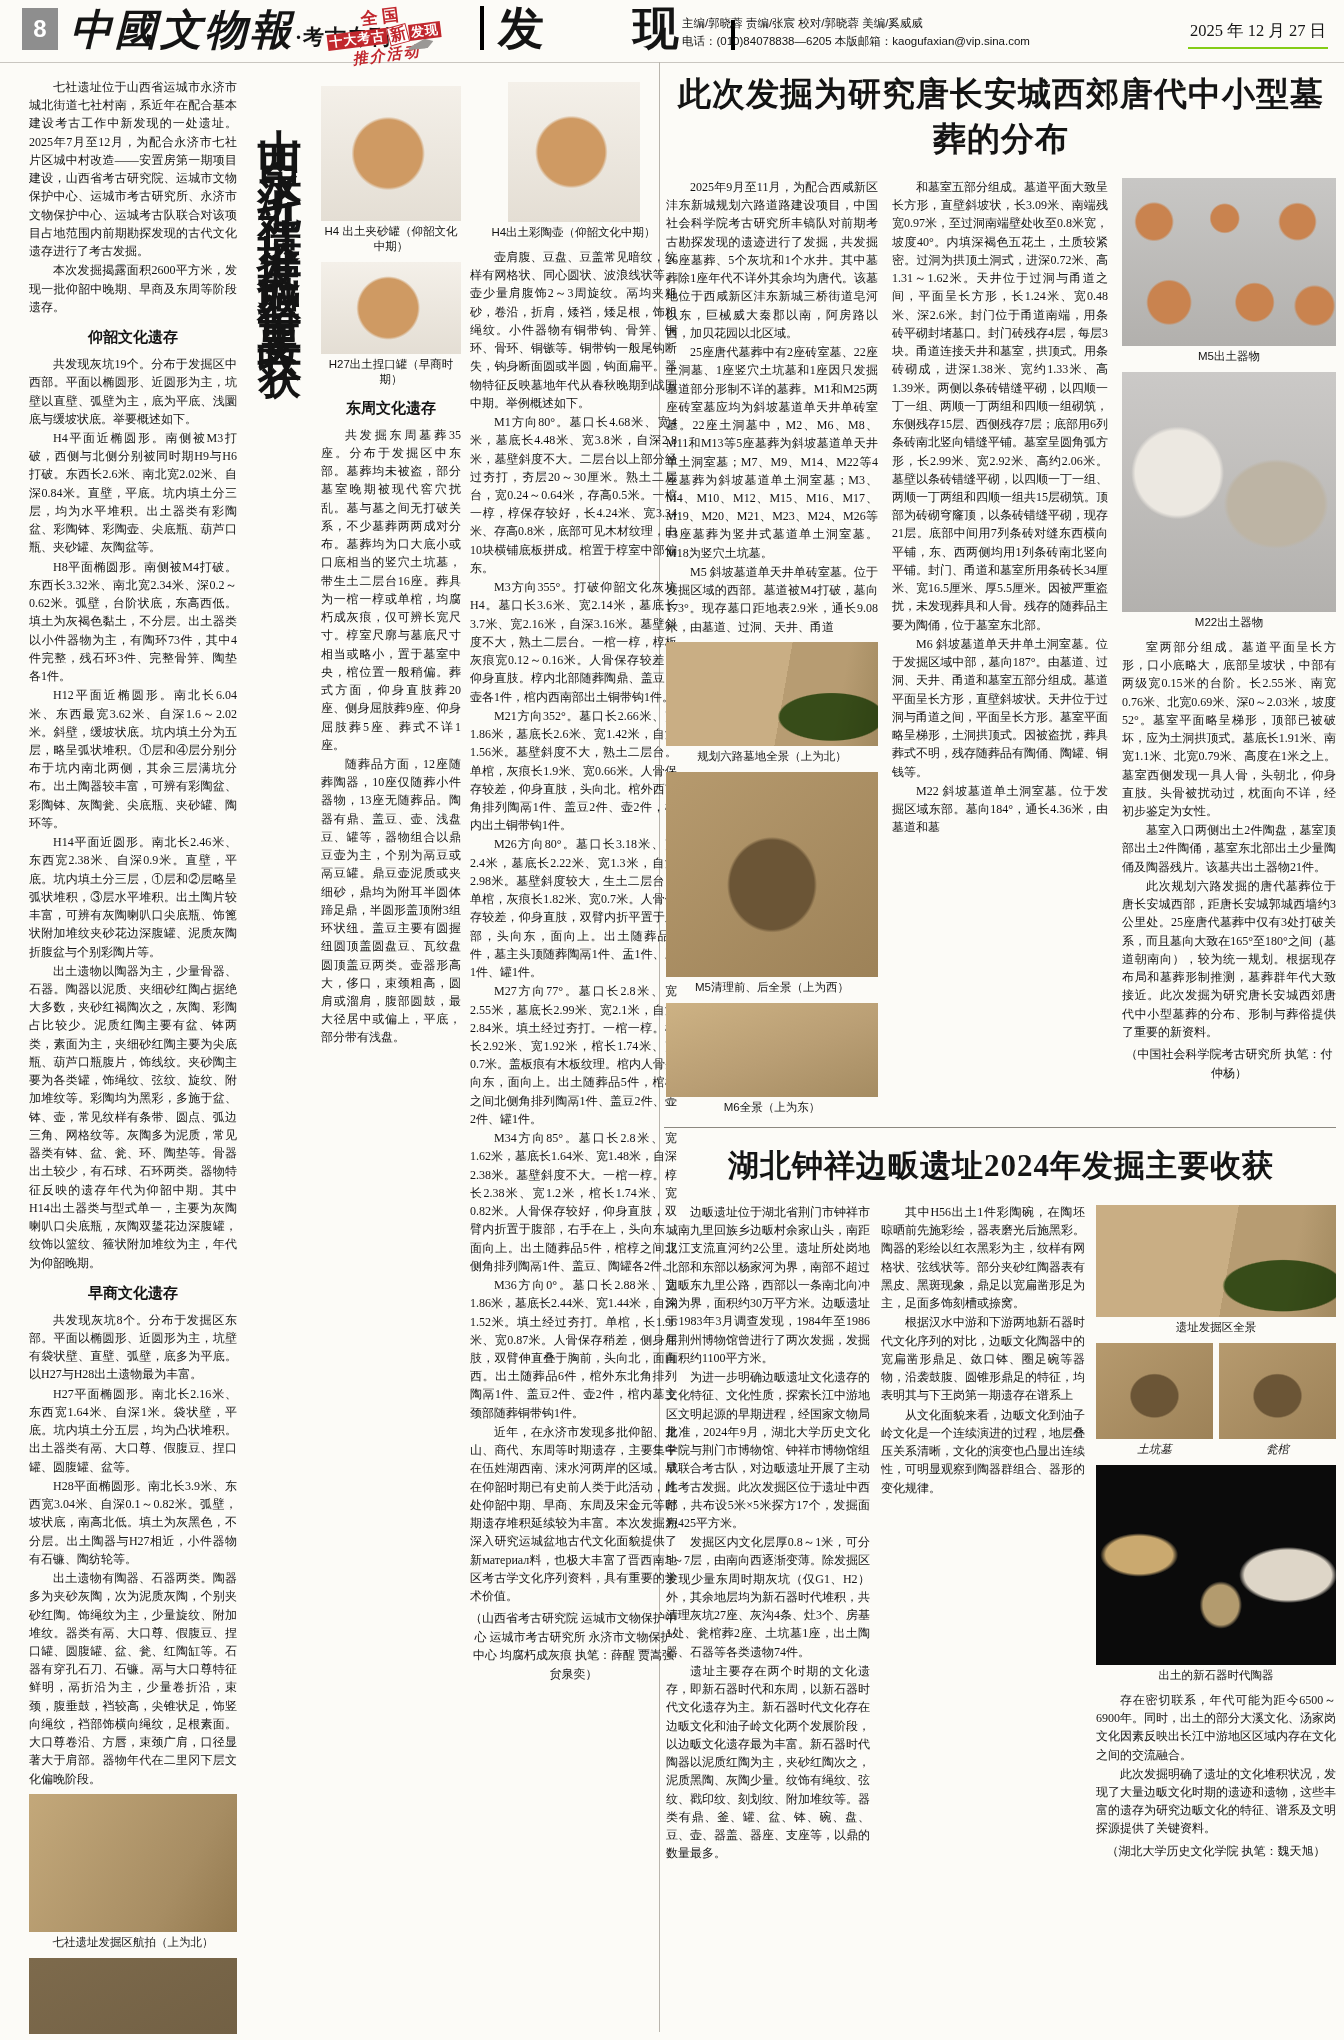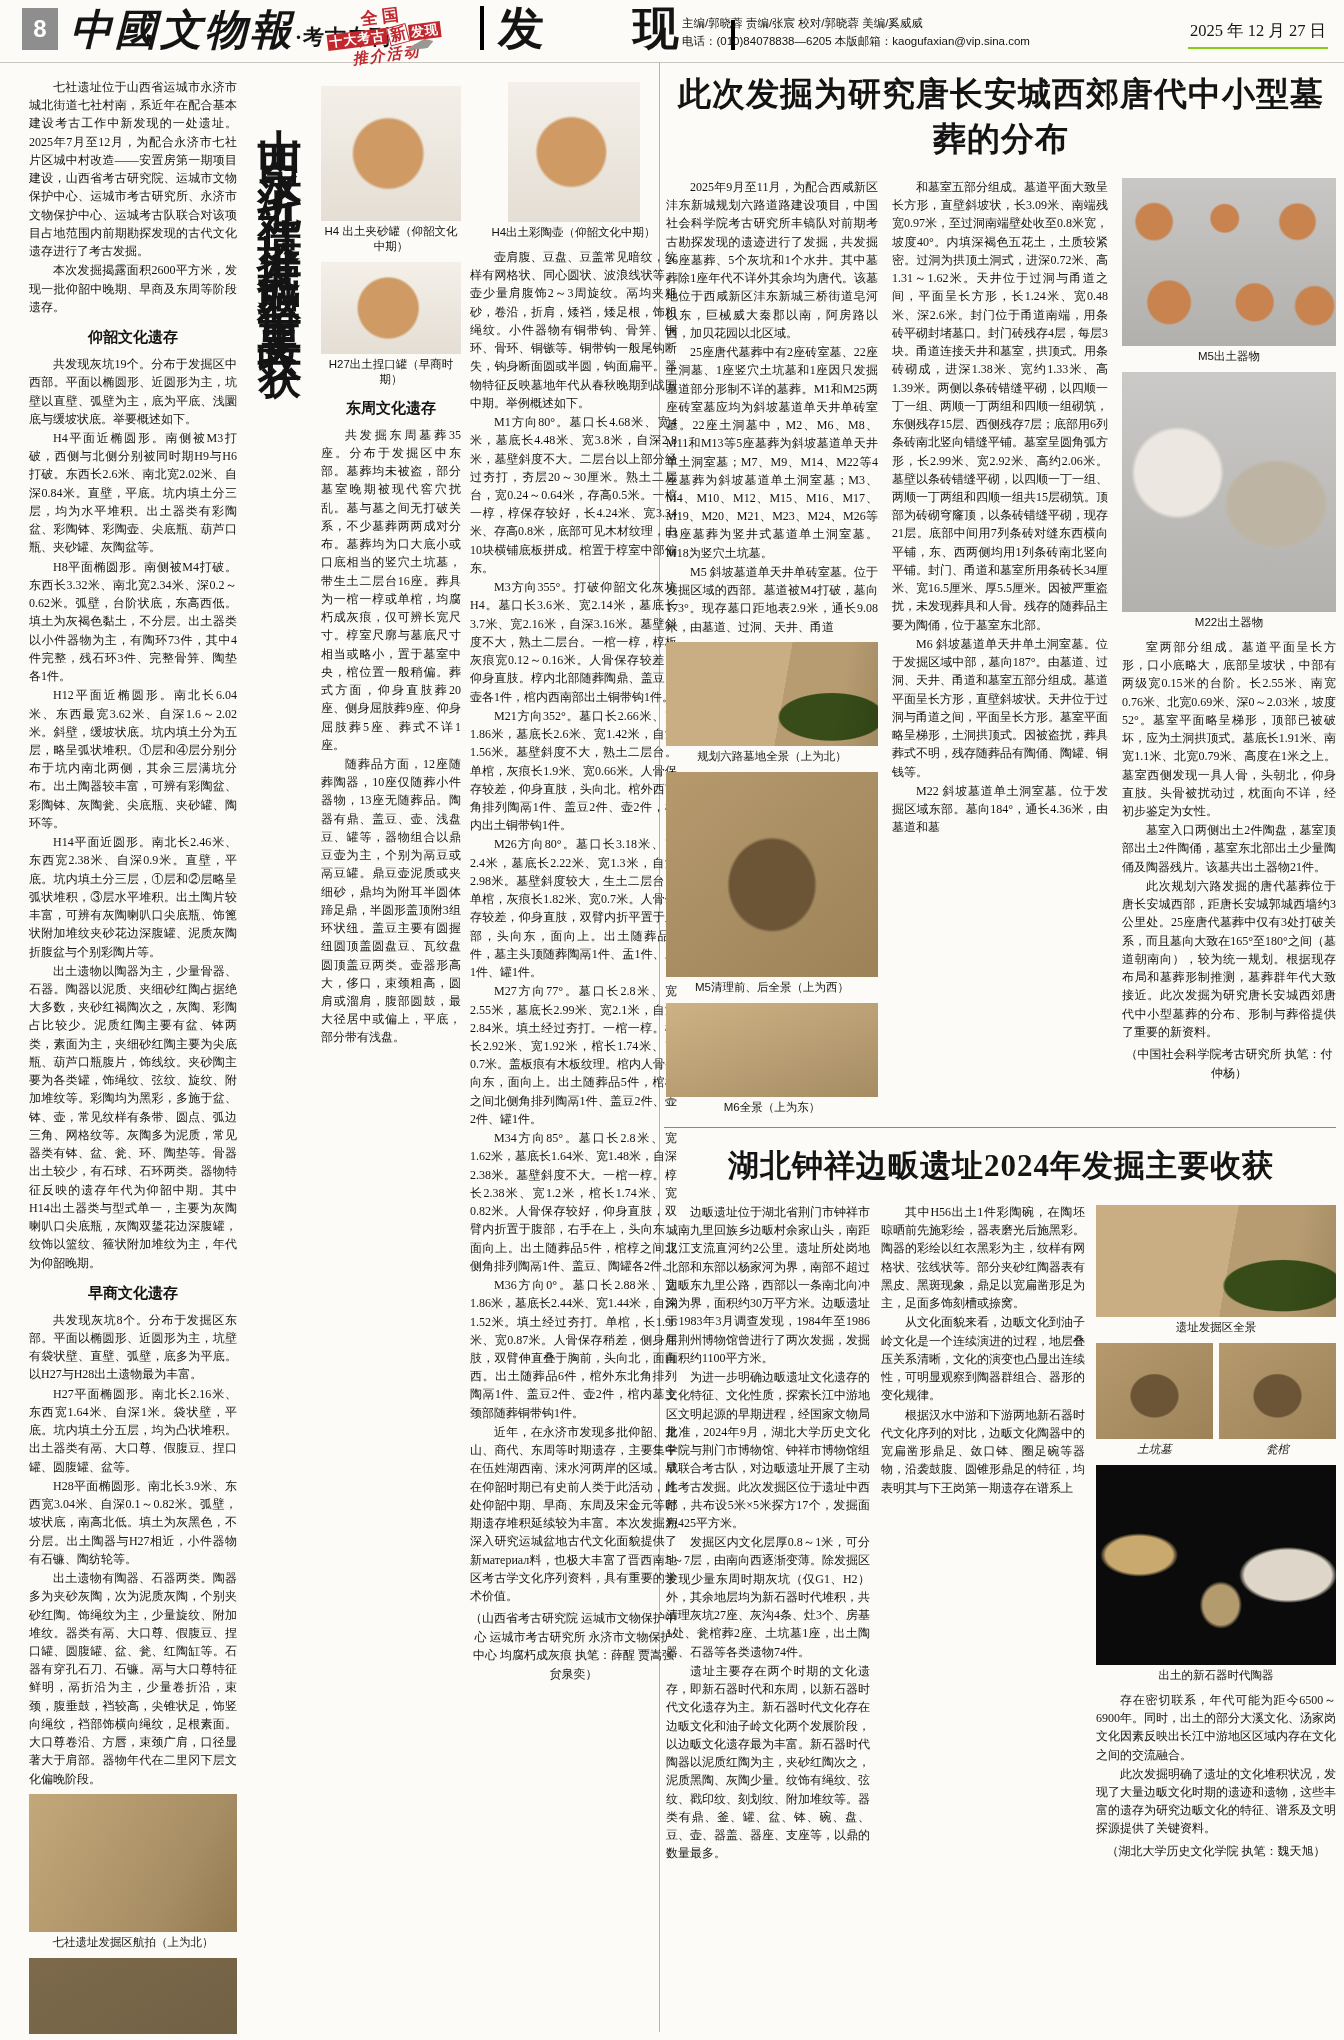--- a/index.html
+++ b/index.html
@@ -213,22 +213,22 @@
   <h1>湖北钟祥边畈遗址2024年发掘主要收获</h1>
   <div class="cols">
     <div class="c1">
       <p class="bp">边畈遗址位于湖北省荆门市钟祥市城南九里回族乡边畈村余家山头，南距汉江支流直河约2公里。遗址所处岗地北部和东部以杨家河为界，南部不超过边畈东九里公路，西部以一条南北向冲沟为界，面积约30万平方米。边畈遗址于1983年3月调查发现，1984年至1986年荆州博物馆曾进行了两次发掘，发掘面积约1100平方米。</p>
       <p class="bp">为进一步明确边畈遗址文化遗存的文化特征、文化性质，探索长江中游地区文明起源的早期进程，经国家文物局批准，2024年9月，湖北大学历史文化学院与荆门市博物馆、钟祥市博物馆组成联合考古队，对边畈遗址开展了主动性考古发掘。此次发掘区位于遗址中西部，共布设5米×5米探方17个，发掘面积425平方米。</p>
       <p class="bp">发掘区内文化层厚0.8～1米，可分5～7层，由南向西逐渐变薄。除发掘区发现少量东周时期灰坑（仅G1、H2）外，其余地层均为新石器时代堆积，共清理灰坑27座、灰沟4条、灶3个、房基1处、瓮棺葬2座、土坑墓1座，出土陶器、石器等各类遗物74件。</p>
       <p class="bp">遗址主要存在两个时期的文化遗存，即新石器时代和东周，以新石器时代文化遗存为主。新石器时代文化存在边畈文化和油子岭文化两个发展阶段，以边畈文化遗存最为丰富。新石器时代陶器以泥质红陶为主，夹砂红陶次之，泥质黑陶、灰陶少量。纹饰有绳纹、弦纹、戳印纹、刻划纹、附加堆纹等。器类有鼎、釜、罐、盆、钵、碗、盘、豆、壶、器盖、器座、支座等，以鼎的数量最多。</p>
     </div>
     <div class="c2">
       <p class="bp">其中H56出土1件彩陶碗，在陶坯晾晒前先施彩绘，器表磨光后施黑彩。陶器的彩绘以红衣黑彩为主，纹样有网格状、弦线状等。部分夹砂红陶器表有黑皮、黑斑现象，鼎足以宽扁凿形足为主，足面多饰刻槽或捺窝。</p>
+      <p class="bp">根据汉水中游和下游两地新石器时代文化序列的对比，边畈文化陶器中的宽扁凿形鼎足、敛口钵、圈足碗等器物，沿袭鼓腹、圆锥形鼎足的特征，均表明其与下王岗第一期遗存在谱系上</p>
       <p class="bp">从文化面貌来看，边畈文化到油子岭文化是一个连续演进的过程，地层叠压关系清晰，文化的演变也凸显出连续性，可明显观察到陶器群组合、器形的变化规律。</p>
-      <p class="bp">根据汉水中游和下游两地新石器时代文化序列的对比，边畈文化陶器中的宽扁凿形鼎足、敛口钵、圈足碗等器物，沿袭鼓腹、圆锥形鼎足的特征，均表明其与下王岗第一期遗存在谱系上</p>
     </div>
     <div class="c3">
       <div class="ph dig1" style="height:112px;margin-top:2px;"></div>
       <div class="cap">遗址发掘区全景</div>
       <div class="two">
         <div>
           <div class="ph digpit" style="height:96px;"></div>
           <div class="cap">土坑墓</div>
         </div>
         <div>

